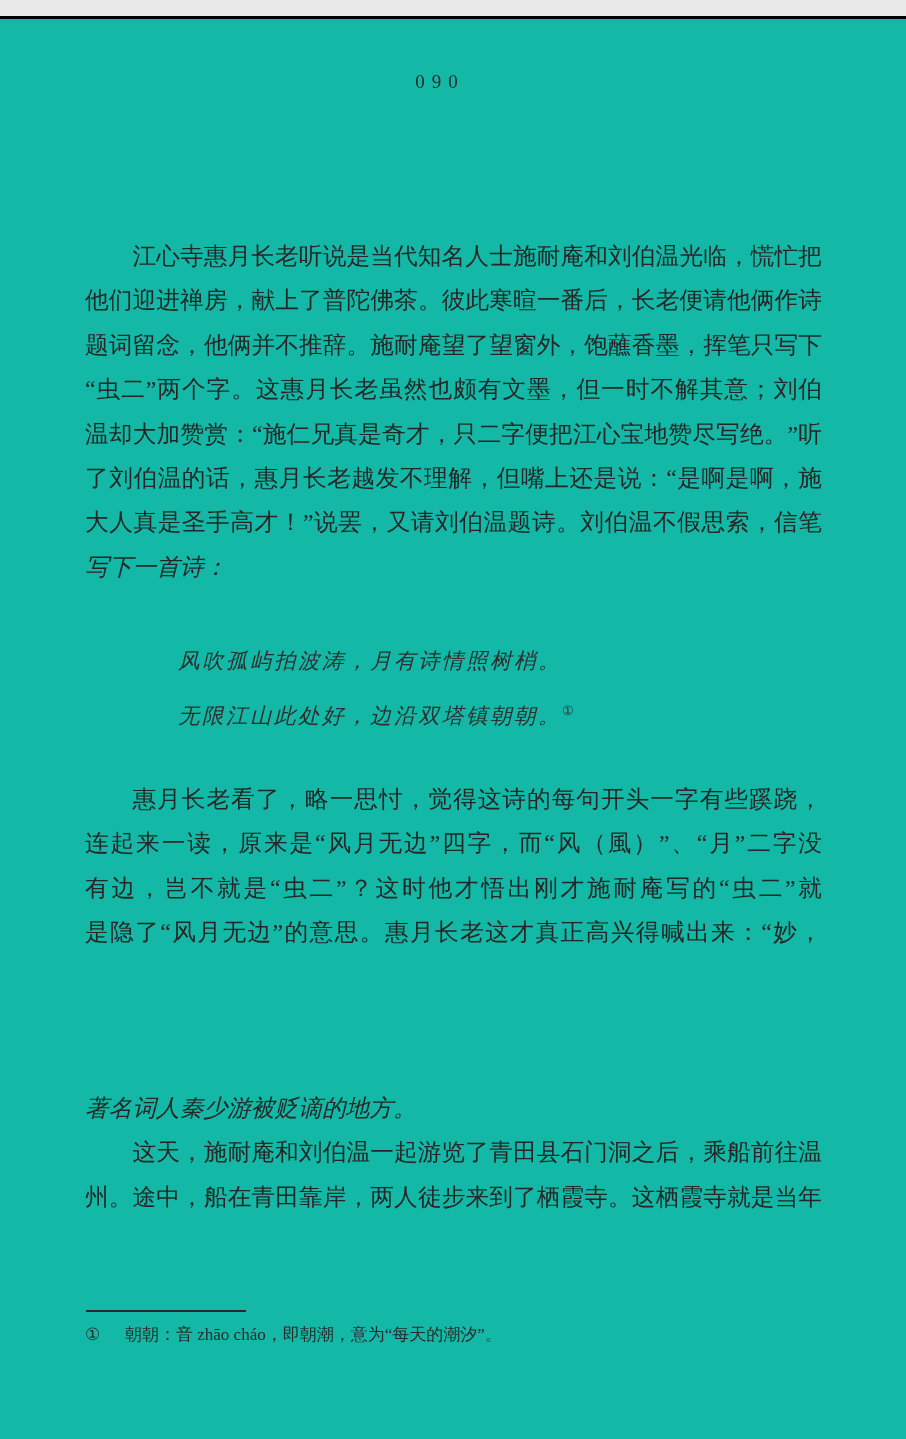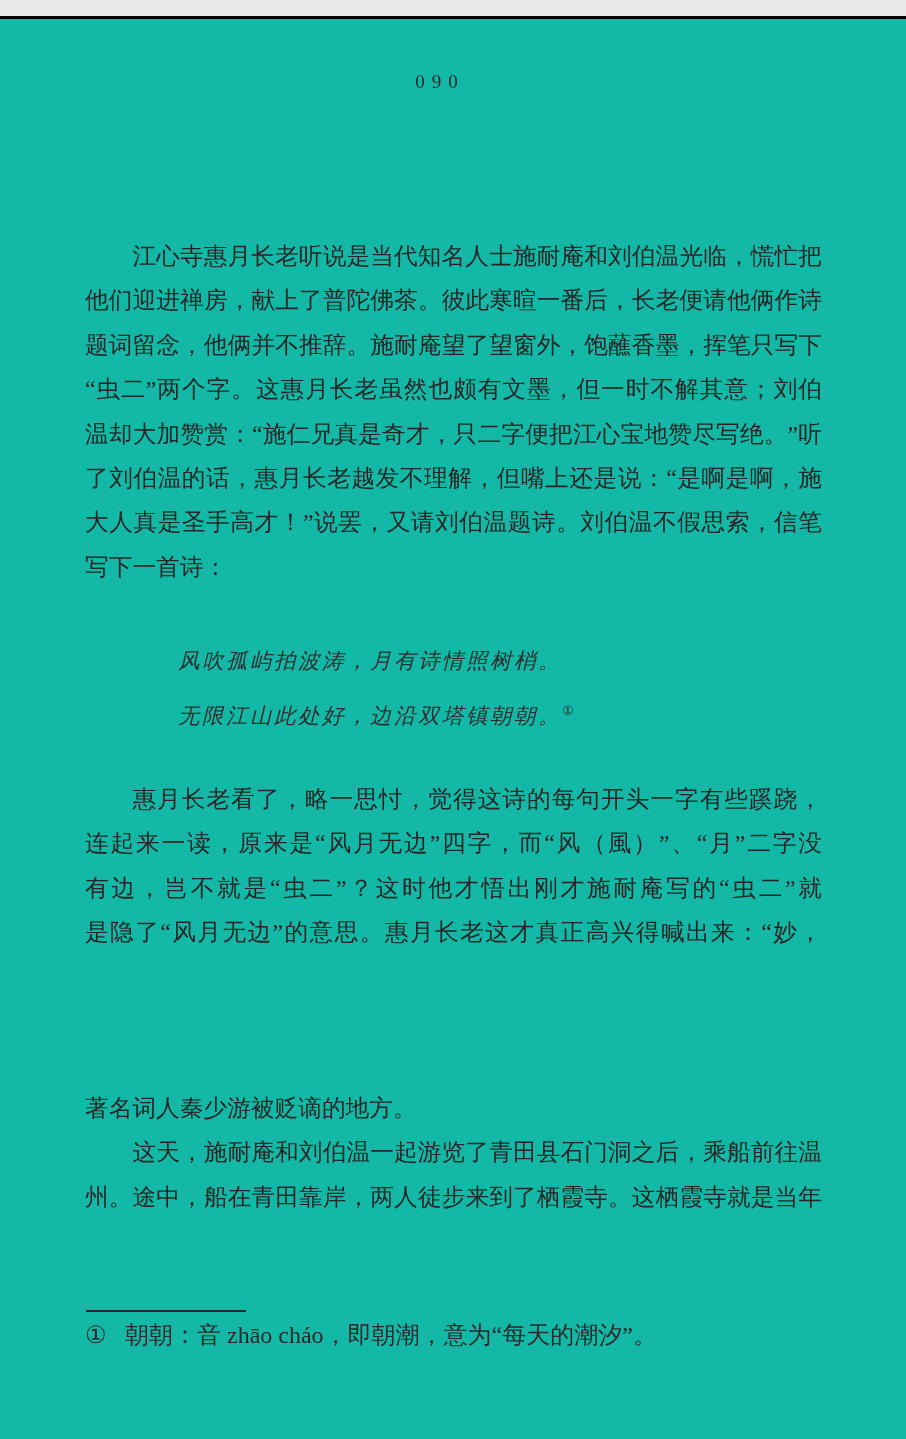--- a/index.html
+++ b/index.html
@@ -41,20 +41,21 @@
     text-align: justify;
     text-align-last: justify;
     white-space: nowrap;
     height: 44.4px;
     overflow: visible;
   }
   .tline.indent { padding-left: 47.4px; }
   .tline.last {
     text-align: right;
     text-align-last: left;
+    font-style: italic;
   }
   .block-para1 { top: 218px; }
   .block-para2 { top: 761px; }
   .block-para34 { top: 1070px; }
   .poem {
     position: absolute;
     top: 620px;
     left: 178px;
     font-size: 21.5px;
     line-height: 50px;
@@ -72,21 +73,21 @@
   .footnote-rule {
     position: absolute;
     top: 1294px; left: 86px;
     width: 160px; height: 2px;
     background: #2a2a2a;
   }
   .footnote {
     position: absolute;
     top: 1306px; left: 85px;
     width: 760px;
-    font-size: 24px;
+    font-size: 17px;
     line-height: 26px;
     color: #2a2a2a;
     white-space: nowrap;
   }
   .footnote .fn-marker {
     display: inline-block;
     width: 40px;
   }
   .footnote .fn-text {
     font-family: "Liberation Serif", "DejaVu Sans", serif;

